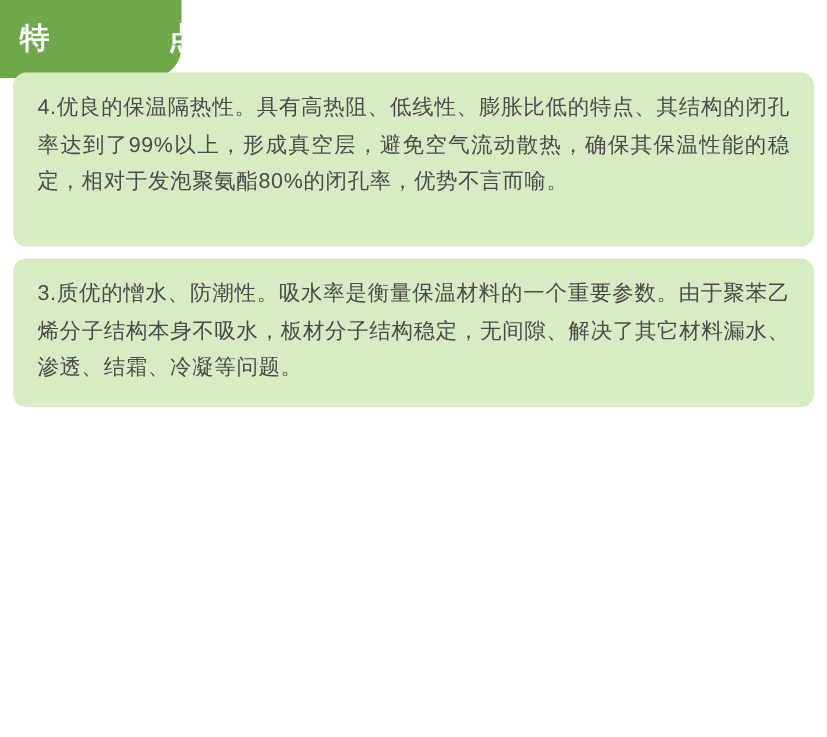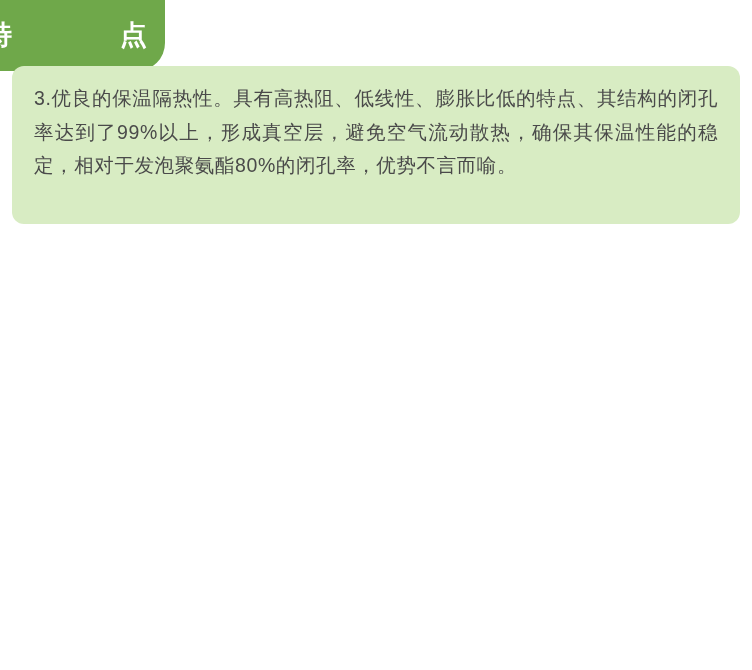--- a/index.html
+++ b/index.html
@@ -22,21 +22,21 @@
   .title-tab {
     position: absolute;
     left: 0;
     top: 0;
     width: 165px;
     height: 71px;
     background: #6fa84a;
     border-radius: 0 0 28px 0;
     display: flex;
     align-items: center;
-    justify-content: flex-end;
+    justify-content: flex-start;
     box-sizing: border-box;
   }
   .title-text {
     color: #ffffff;
     font-size: 27px;
     font-weight: bold;
     letter-spacing: 18px;
     padding-left: 18px;
     line-height: 1;
     white-space: nowrap;
@@ -73,21 +73,24 @@
 
 <div class="page">
 
   <div class="title-tab">
     <span class="title-text">特　　点</span>
   </div>
 
   <div class="blocks">
 
     <div class="block">
-      <p>3.优良的保温隔热性。具有高热阻、低线性、膨胀比低的特点、其结构的闭孔率达到了99%以上，形成真空层，避免空气流动散热，确保其保温性能的稳定，相对于发泡聚氨酯80%的闭孔率，优势不言而喻。</p>
+      <p>4.优良的保温隔热性。具有高热阻、低线性、膨胀比低的特点、其结构的闭孔率达到了99%以上，形成真空层，避免空气流动散热，确保其保温性能的稳定，相对于发泡聚氨酯80%的闭孔率，优势不言而喻。</p>
     </div>
 
 
+    <div class="block">
+      <p>3.质优的憎水、防潮性。吸水率是衡量保温材料的一个重要参数。由于聚苯乙烯分子结构本身不吸水，板材分子结构稳定，无间隙、解决了其它材料漏水、渗透、结霜、冷凝等问题。</p>
+    </div>
 
 
   </div>
 
 </div>
 
 </body></html>

